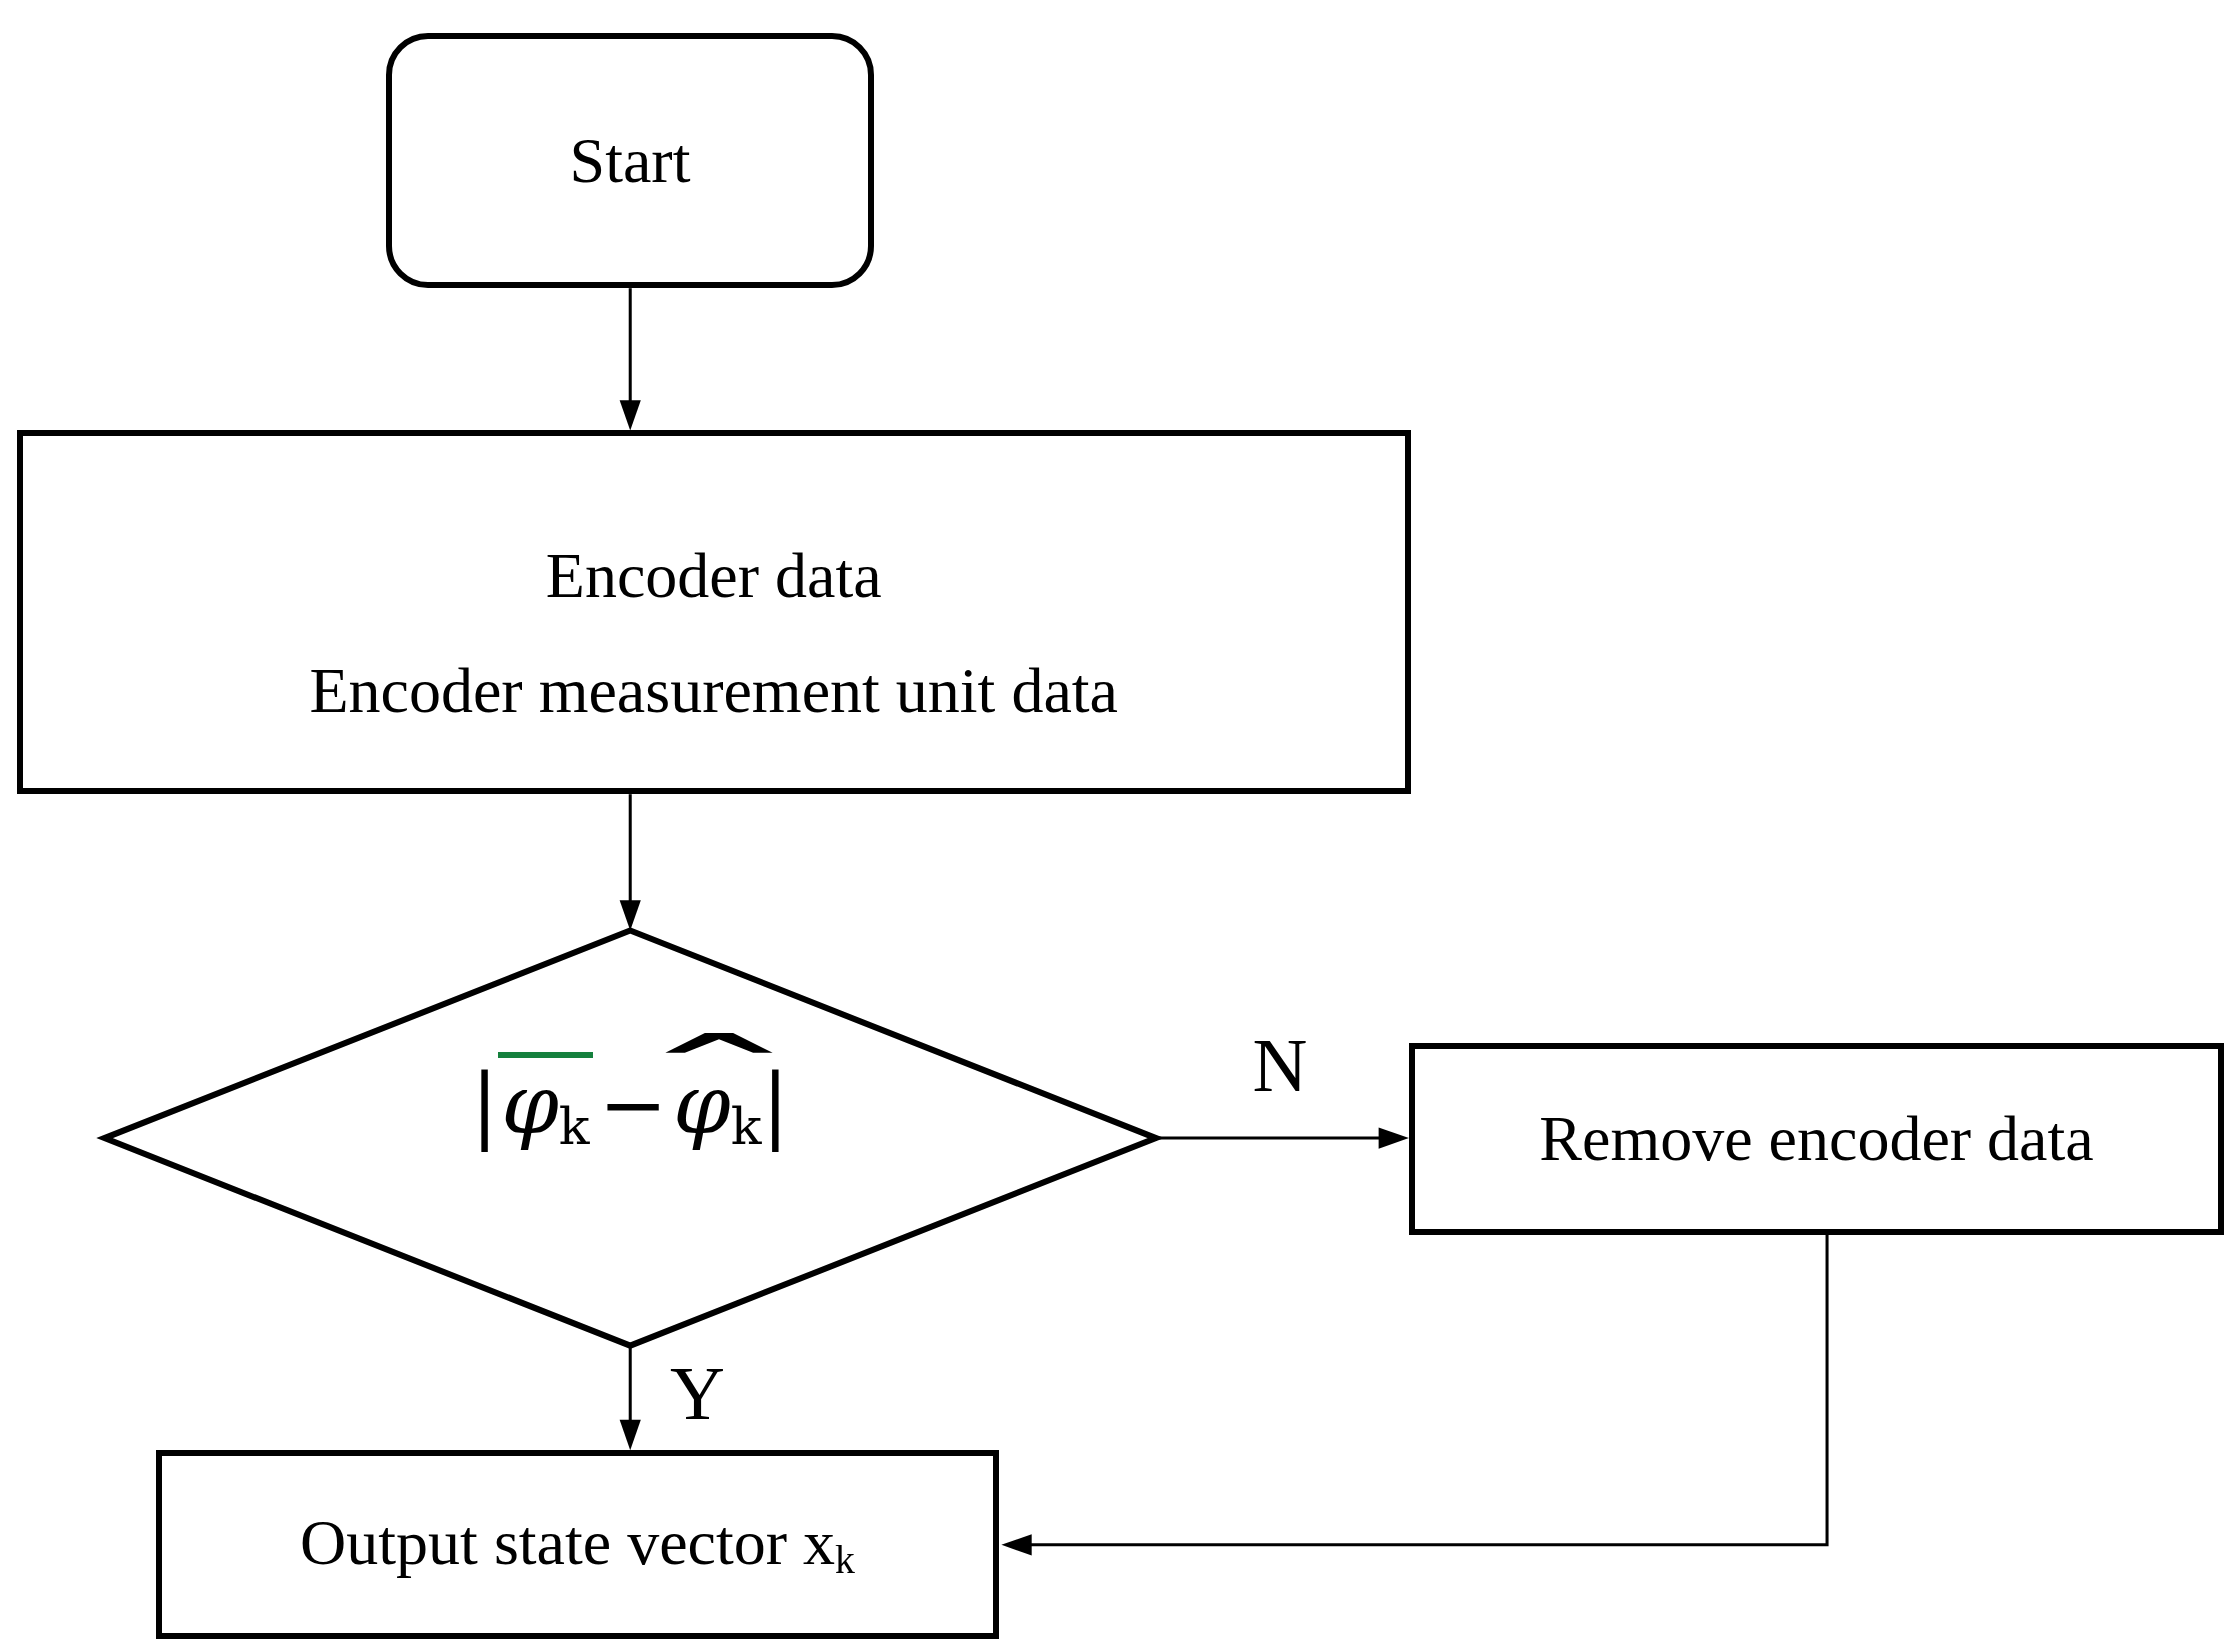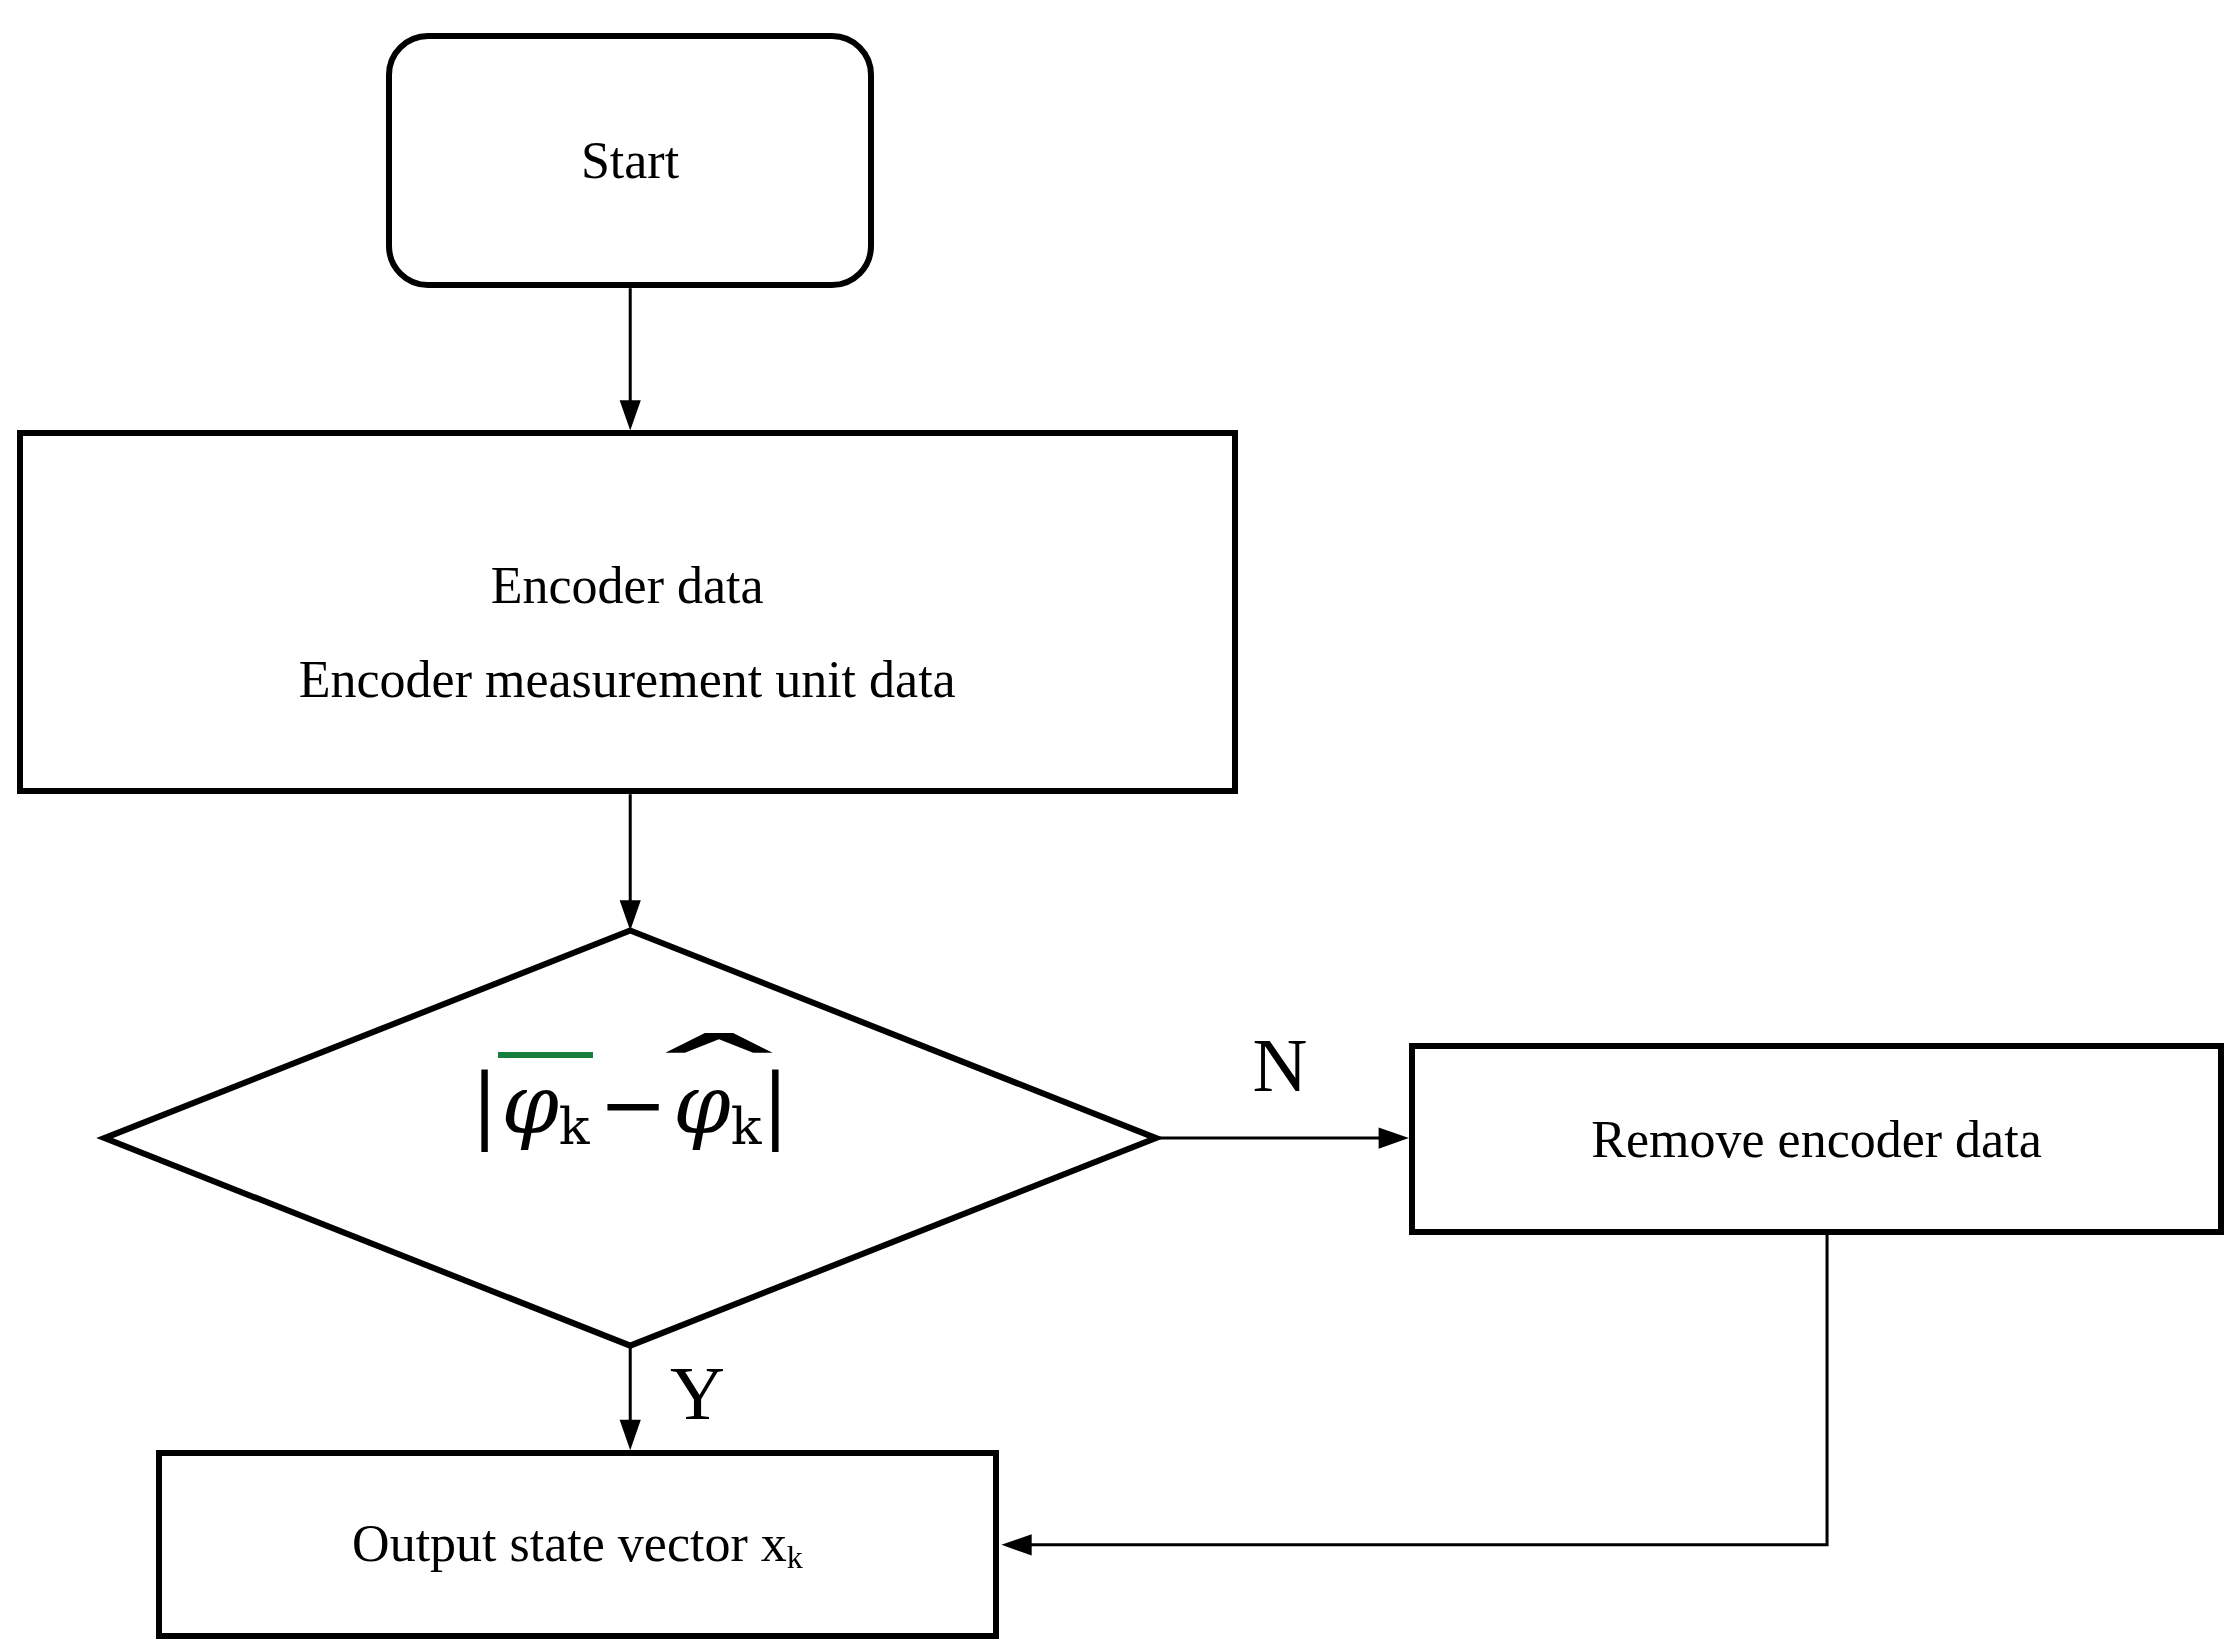--- a/index.html
+++ b/index.html
@@ -19,29 +19,29 @@
   .node {
     position: absolute;
     box-sizing: border-box;
     background: #ffffff;
     border: 6px solid #000;
     display: flex;
     flex-direction: column;
     align-items: center;
     justify-content: center;
     text-align: center;
-    font-size: 52px;
+    font-size: 64px;
     line-height: 1.25;
   }
   .node.start {
     left: 386px; top: 33px; width: 488px; height: 255px;
     border-radius: 42px;
   }
   .node.input {
-    left: 16.7px; top: 430px; width: 1221px; height: 364px;
+    left: 16.7px; top: 430px; width: 1394px; height: 364px;
     border-width: 6.8px;
     padding-top: 42px;
     line-height: 1.8;
   }
   .node.remove {
     left: 1409px; top: 1043px; width: 815px; height: 192px;
   }
   .node.output {
     left: 156px; top: 1450px; width: 843px; height: 189px;
   }

